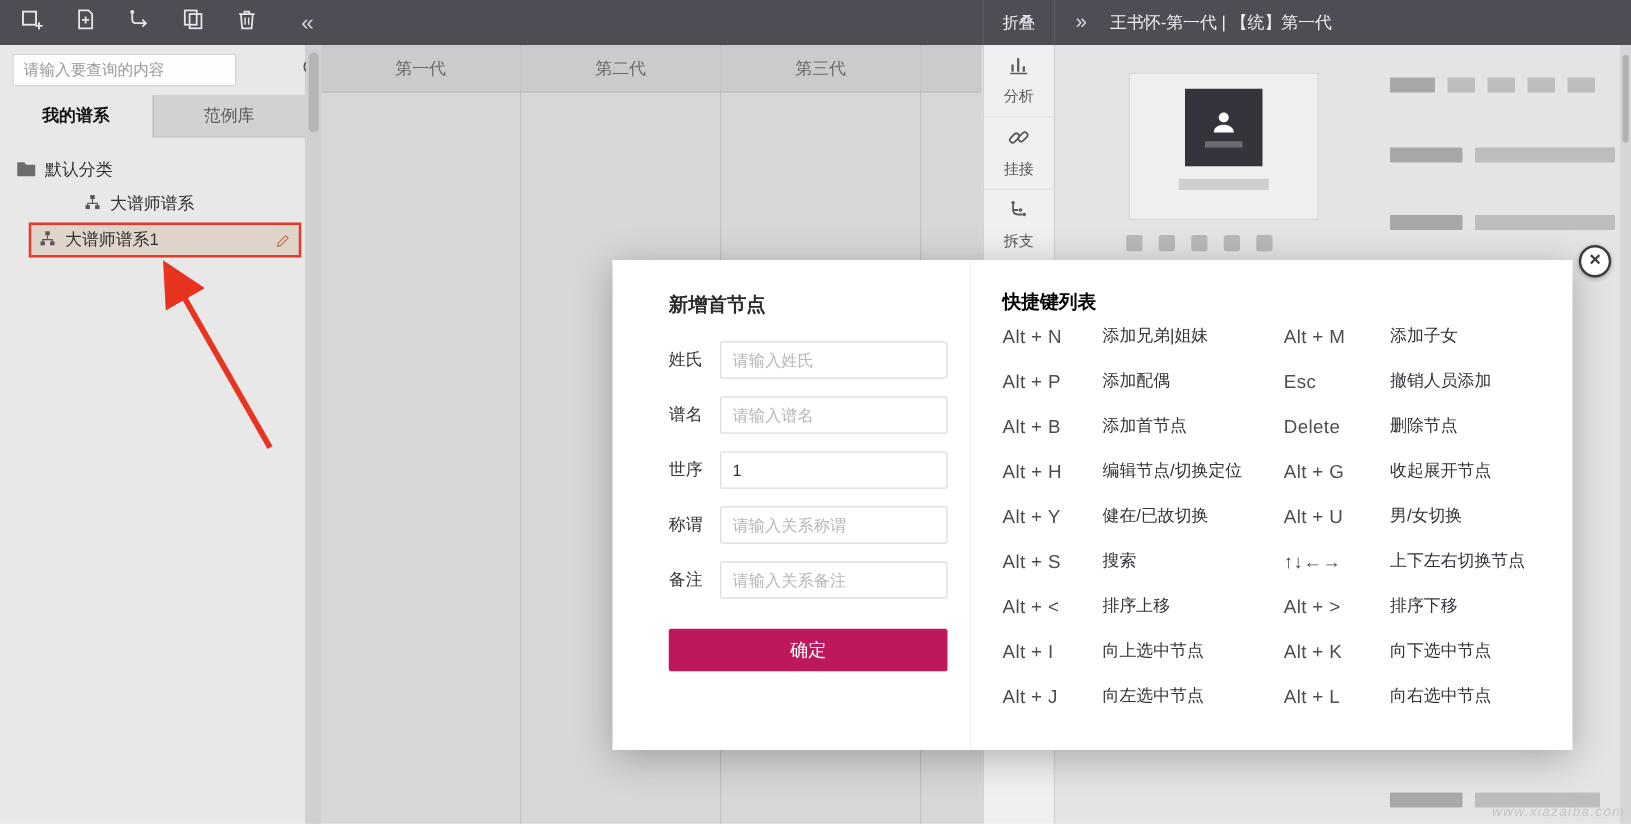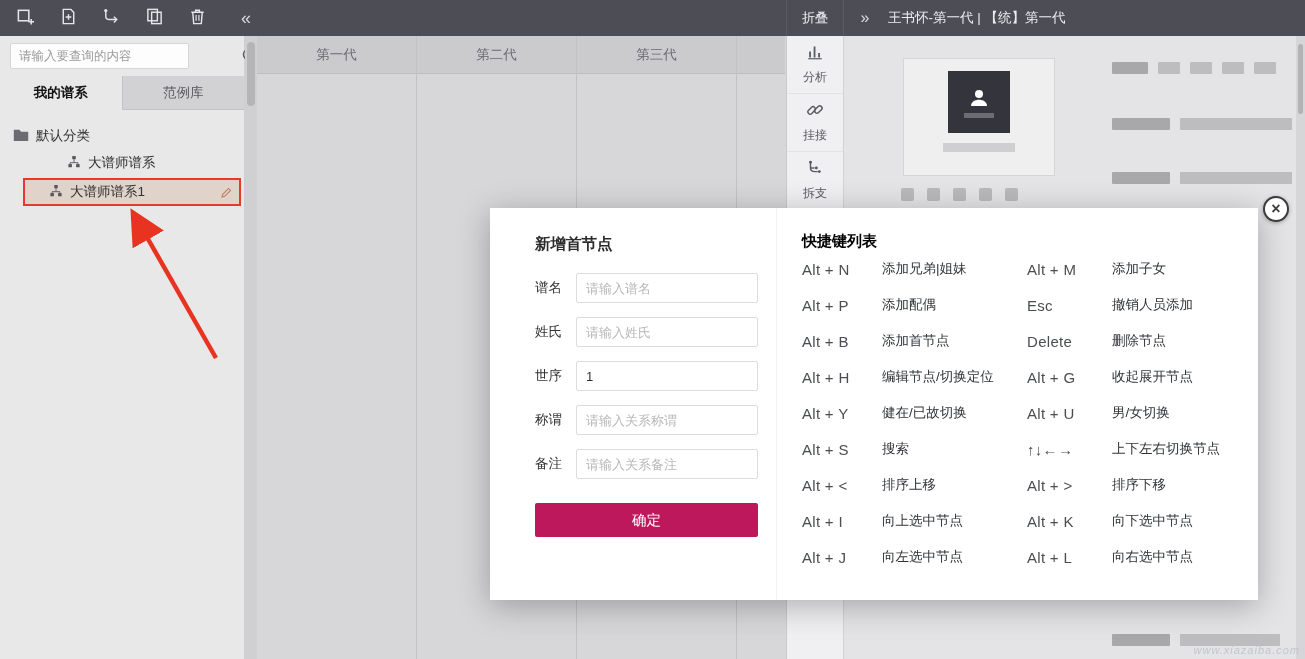--- a/index.html
+++ b/index.html
@@ -24,21 +24,21 @@
   .refresh-btn { width:24px; height:24px; margin-left:6px; color:#5a5a5e; display:flex; align-items:center; justify-content:center; }
   .refresh-btn svg { width:17px; height:17px; }
   .tabs { height:34px; display:flex; }
   .tab { flex:1; display:flex; align-items:center; justify-content:center; font-size:13.5px; cursor:pointer; }
   .tab.active { background:#e8e8e9; color:#141414; font-weight:700; }
   .tab.inactive { background:#d2d2d4; color:#5a5a5e; border-left:1px solid #c4c4c6; border-bottom:1px solid #c4c4c6; }
   .tree { padding-top:12px; }
   .folder-row { height:28px; display:flex; align-items:center; gap:7px; padding-left:13px; font-size:13.5px; color:#333; }
   .tree-item { height:26px; display:flex; align-items:center; gap:7px; padding-left:31px; font-size:13.5px; color:#333; cursor:pointer;margin-left:36px; }
   .tree-item svg { flex:none; }
-  .tree-item.selected { margin:2px 3px 0 23px; padding-left:24px; height:28px; border:2.5px solid #e6392b; background:#e0d3c9; }
+  .tree-item.selected { margin:2px 3px 0 23px; padding-left:6px; height:28px; border:2.5px solid #e6392b; background:#e0d3c9; }
   .edit-btn { margin-left:auto; margin-right:6px; color:#bf7a5c; display:flex; }
 
   
   .canvas { position:absolute; left:245px; top:36px; width:541px; height:623px; background:#d7d7d9; }
   .cv-scroll { position:absolute; left:0; top:0; width:12px; height:623px; background:#d0d0d2; }
   .cv-thumb { position:absolute; left:2px; top:6px; width:8px; height:64px; background:#b5b5b7; border-radius:4px; }
   .cols { position:absolute; left:12px; top:0; right:0; bottom:0; display:flex; }
   .col { width:160px; border-right:1px solid #c2c2c4; }
   .col.partial { width:48px; border-right:none; }
   .col-head { height:38px; background:#cbcbcd; border-bottom:1px solid #bdbdbf; display:flex; align-items:center; justify-content:center; font-size:13.5px; color:#696970; }
@@ -269,26 +269,26 @@
 </div>
 <div class="rscroll">
     <i></i>
   </div>
 
 <div class="modal">
   <div class="m-form">
     <div class="m-title">新增首节点</div>
 
     <div class="f-row">
+      <span class="f-label">姓氏</span>
+      <input class="f-input" type="text" placeholder="请输入姓氏" value="" style="">
+    </div>
+    <div class="f-row">
       <span class="f-label">谱名</span>
       <input class="f-input" type="text" placeholder="请输入谱名" value="" style="">
-    </div>
-    <div class="f-row">
-      <span class="f-label">姓氏</span>
-      <input class="f-input" type="text" placeholder="请输入姓氏" value="" style="">
     </div>
     <div class="f-row">
       <span class="f-label">世序</span>
       <input class="f-input" type="text" placeholder="" value="1" style="">
     </div>
     <div class="f-row">
       <span class="f-label">称谓</span>
       <input class="f-input" type="text" placeholder="请输入关系称谓" value="" style="">
     </div>
     <div class="f-row">

